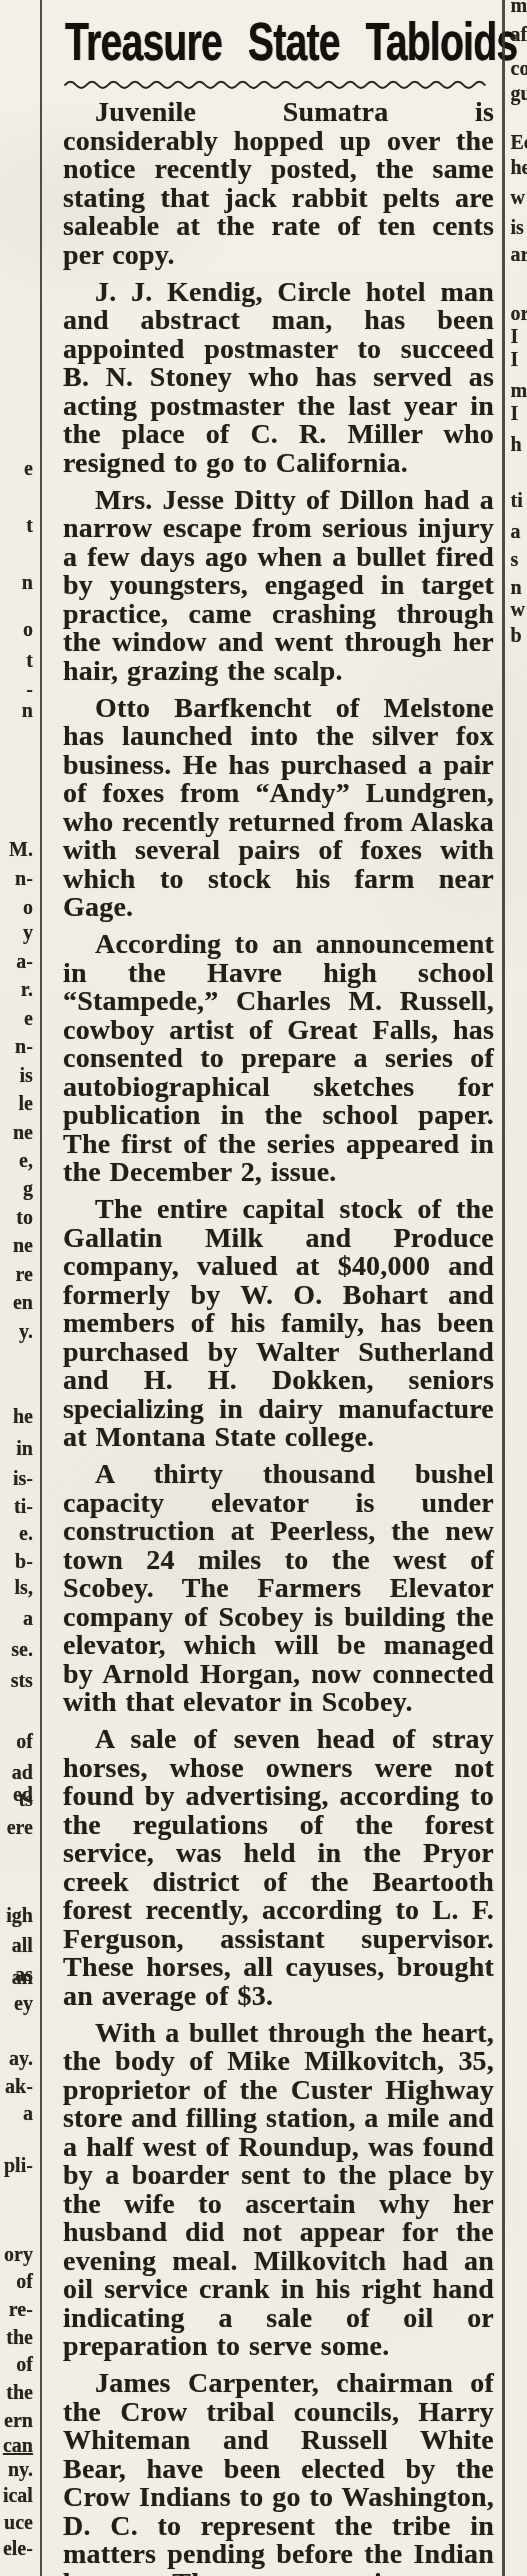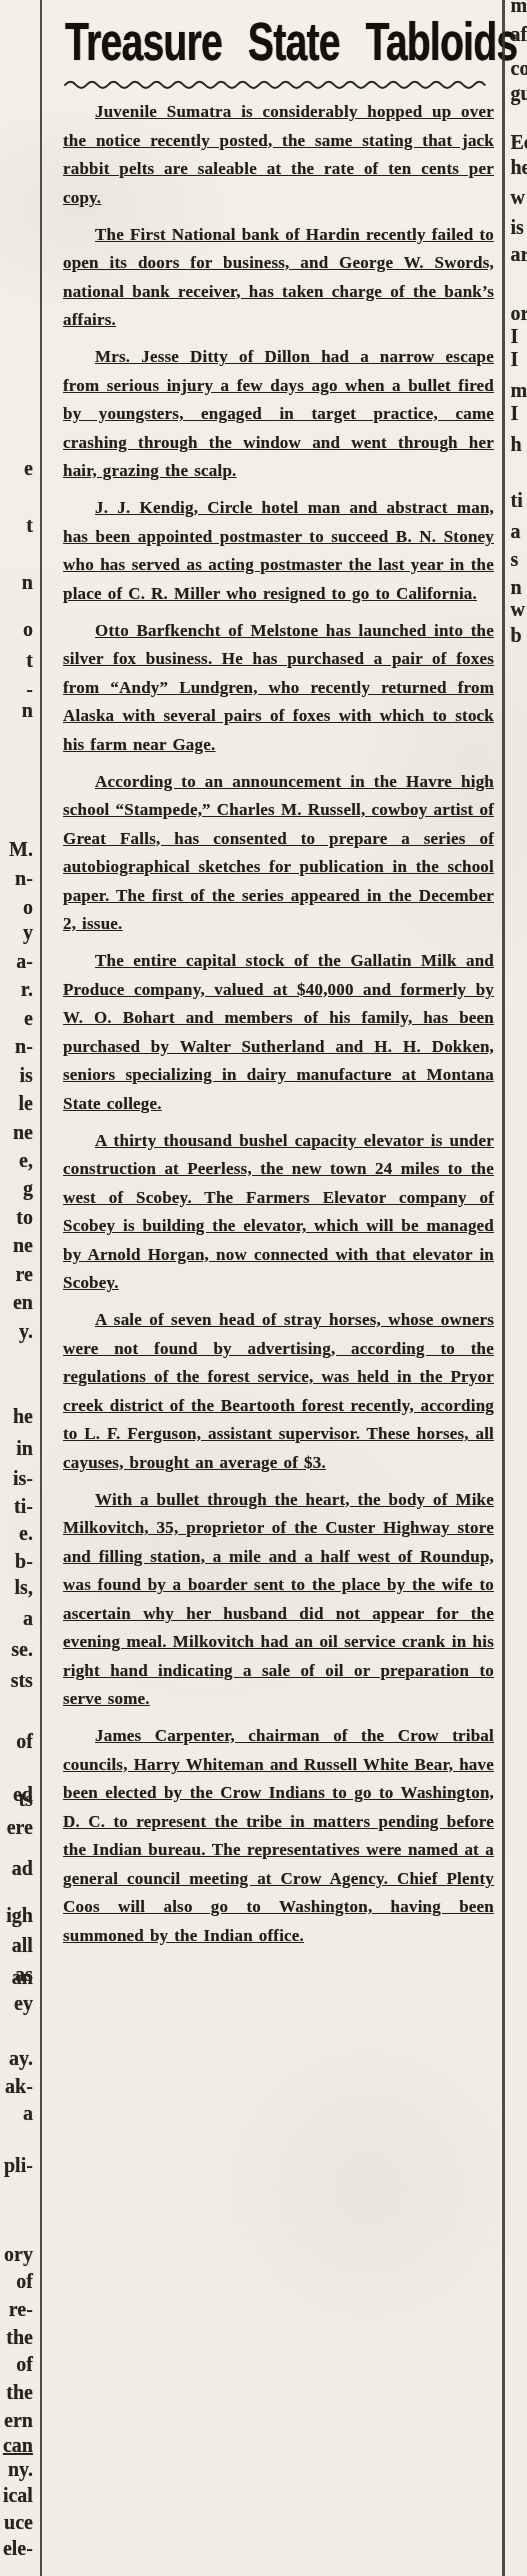--- a/index.html
+++ b/index.html
@@ -34,24 +34,24 @@
     font-family:"Liberation Sans","DejaVu Sans",sans-serif;
     font-weight:bold;font-size:42px;letter-spacing:-0.8px;word-spacing:17px;
     white-space:nowrap;color:#14110c;
     transform:scale(0.93,1.28);transform-origin:left top;
     text-shadow:0 0 0.8px rgba(10,8,5,.6), 0.8px 0 0 rgba(10,8,5,.35);
     margin:3.1px 0 0 1.5px;height:55px;
   }
   .wavy{display:block;margin:12.3px 0 7.7px 0;}
   .column p{
     margin:0 0 8.5px 0;text-indent:32px;
-    font-size:17px;line-height:28.5px;font-weight:bold;
+    font-size:28px;line-height:28.5px;font-weight:bold;
     text-align:justify;color:#221e18;
     text-shadow:0 0 0.8px rgba(30,26,20,.4);
-    letter-spacing:0.2px;word-spacing:1.5px;text-decoration:underline;
+    letter-spacing:0.2px;word-spacing:1.5px;
   }
 </style>
 </head>
 <body>
 
 <div class="edge-strip left">
     <div class="frag" style="top: 457px;">e</div>
     <div class="frag" style="top: 514px;">t</div>
     <div class="frag" style="top: 571px;">n</div>
     <div class="frag" style="top: 618px;">o</div>
@@ -81,21 +81,21 @@
     <div class="frag" style="top: 1467px;">is-</div>
     <div class="frag" style="top: 1495px;">ti-</div>
     <div class="frag" style="top: 1522px;">e.</div>
     <div class="frag" style="top: 1550px;">b-</div>
     <div class="frag" style="top: 1576px;">ls,</div>
     <div class="frag" style="top: 1607px;">a</div>
     <div class="frag" style="top: 1638px;">se.</div>
     <div class="frag" style="top: 1669px;">sts</div>
     <div class="frag" style="top: 1783px;">ed</div>
     <div class="frag" style="top: 1730px;">of</div>
-    <div class="frag" style="top: 1857px;">ad</div>
+    <div class="frag" style="top: 1761px;">ad</div>
     <div class="frag" style="top: 1788px;">ts</div>
     <div class="frag" style="top: 1816px;">ere</div>
     <div class="frag" style="top: 1904px;">igh</div>
     <div class="frag" style="top: 1934px;">all</div>
     <div class="frag" style="top: 1963px;">as</div>
     <div class="frag" style="top: 1992px;">ey</div>
     <div class="frag" style="top: 1946px; margin-top: 20px;">an</div>
     <div class="frag" style="top: 2047px;">ay.</div>
     <div class="frag" style="top: 2075px;">ak-</div>
     <div class="frag" style="top: 2102px;">a</div>
@@ -115,23 +115,22 @@
   </div>
 <div class="rule left"></div>
 
 <div class="column">
   <div class="headline">Treasure State Tabloids</div>
   <svg class="wavy" width="430" height="12.3" xmlns="http://www.w3.org/2000/svg" viewBox="0 0 558 16">
     <path id="wavy-path" d="M2 9 Q 9 1 16 9 T 30 9 T 44 9 T 58 9 T 72 9 T 86 9 T 100 9 T 114 9 T 128 9 T 142 9 T 156 9 T 170 9 T 184 9 T 198 9 T 212 9 T 226 9 T 240 9 T 254 9 T 268 9 T 282 9 T 296 9 T 310 9 T 324 9 T 338 9 T 352 9 T 366 9 T 380 9 T 394 9 T 408 9 T 422 9 T 436 9 T 450 9 T 464 9 T 478 9 T 492 9 T 506 9 T 520 9 T 534 9 T 548 9" fill="none" stroke="#2b2822" stroke-width="2.6" stroke-linecap="round"></path>
   </svg>
 
 <p>Juvenile Sumatra is considerably hopped up over the notice recently posted, the same stating that jack rabbit pelts are saleable at the rate of ten cents per copy.</p>
-    <p>The First National bank of Hardin recently failed to open its doors for business, and George W. Swords, national bank receiver, has taken charge of the bank’s affairs.</p>
+    <p>J. J. Kendig, Circle hotel man and abstract man, has been appointed postmaster to succeed B. N. Stoney who has served as acting postmaster the last year in the place of C. R. Miller who resigned to go to California.</p>
     <p>Mrs. Jesse Ditty of Dillon had a narrow escape from serious injury a few days ago when a bullet fired by youngsters, engaged in target practice, came crashing through the window and went through her hair, grazing the scalp.</p>
-    <p>J. J. Kendig, Circle hotel man and abstract man, has been appointed postmaster to succeed B. N. Stoney who has served as acting postmaster the last year in the place of C. R. Miller who resigned to go to California.</p>
     <p>Otto Barfkencht of Melstone has launched into the silver fox business. He has purchased a pair of foxes from “Andy” Lundgren, who recently returned from Alaska with several pairs of foxes with which to stock his farm near Gage.</p>
     <p>According to an announcement in the Havre high school “Stampede,” Charles M. Russell, cowboy artist of Great Falls, has consented to prepare a series of autobiographical sketches for publication in the school paper. The first of the series appeared in the December 2, issue.</p>
     <p>The entire capital stock of the Gallatin Milk and Produce company, valued at $40,000 and formerly by W. O. Bohart and members of his family, has been purchased by Walter Sutherland and H. H. Dokken, seniors specializing in dairy manufacture at Montana State college.</p>
     <p>A thirty thousand bushel capacity elevator is under construction at Peerless, the new town 24 miles to the west of Scobey. The Farmers Elevator company of Scobey is building the elevator, which will be managed by Arnold Horgan, now connected with that elevator in Scobey.</p>
     <p>A sale of seven head of stray horses, whose owners were not found by advertising, according to the regulations of the forest service, was held in the Pryor creek district of the Beartooth forest recently, according to L. F. Ferguson, assistant supervisor. These horses, all cayuses, brought an average of $3.</p>
     <p>With a bullet through the heart, the body of Mike Milkovitch, 35, proprietor of the Custer Highway store and filling station, a mile and a half west of Roundup, was found by a boarder sent to the place by the wife to ascertain why her husband did not appear for the evening meal. Milkovitch had an oil service crank in his right hand indicating a sale of oil or preparation to serve some.</p>
     <p>James Carpenter, chairman of the Crow tribal councils, Harry Whiteman and Russell White Bear, have been elected by the Crow Indians to go to Washington, D. C. to represent the tribe in matters pending before the Indian bureau. The representatives were named at a general council meeting at Crow Agency. Chief Plenty Coos will also go to Washington, having been summoned by the Indian office.</p>
   </div>
 
 <div class="rule right"></div>

